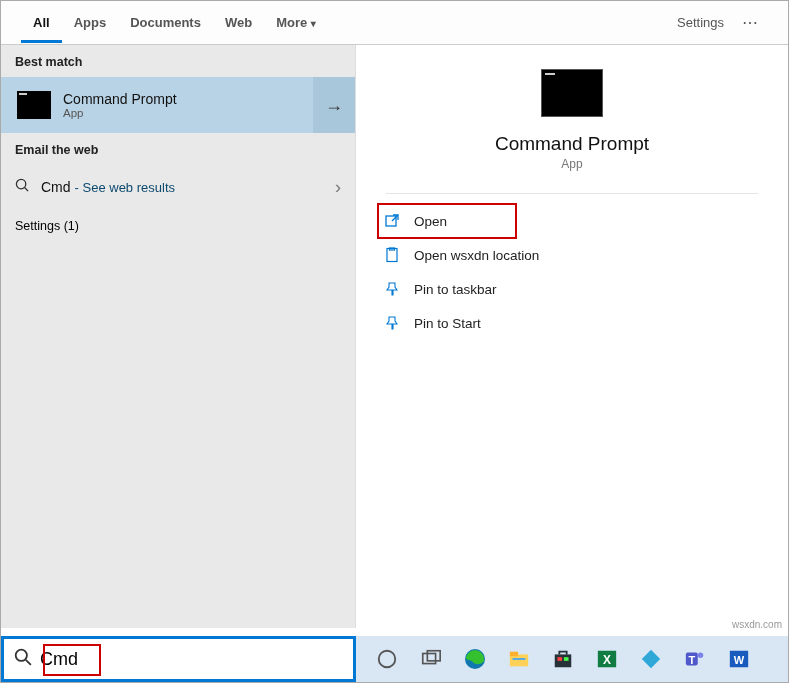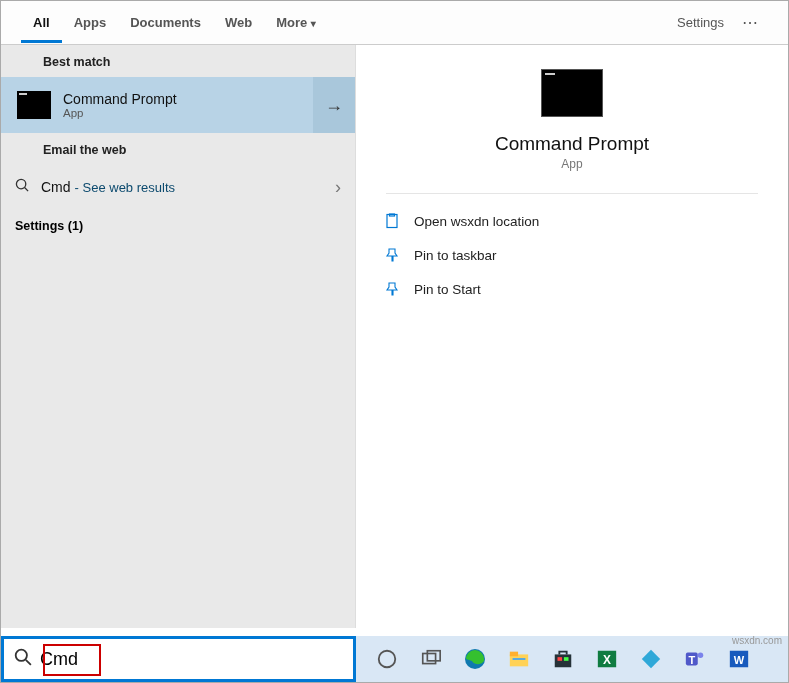--- a/index.html
+++ b/index.html
@@ -7,55 +7,55 @@
 
   .tabs { display:flex; align-items:center; height:44px; border-bottom:1px solid #ccc; padding:0 20px; background:#fdfdfd; }
   .tab { padding:12px 12px 10px; font-size:13px; color:#555; cursor:pointer; border-bottom:3px solid transparent;font-weight:bold;}
   .tab.active { color:#111; border-bottom:3px solid #0078d4; font-weight:600;}
   .spacer { flex:1; }
   .feedback { font-size:13px; color:#555; padding:0 10px; }
   .more-dots { font-size:16px; color:#555; padding:0 8px; letter-spacing:2px;}
 
   .main { display:flex; height:583px; }
   .left { width:355px; background:#e9e9e9; display:flex; flex-direction:column; border-right:1px solid #ddd;}
-  .section-label { font-size:12.5px; font-weight:600; padding:10px 14px 8px; color:#222;margin-left:28px;}
+  .section-label { font-size:12.5px; font-weight:600; padding:10px 14px 8px; color:#222;}
   .best-match { display:flex; align-items:center; background:#b8d3e6; height:56px; position:relative;}
   .bm-icon { width:34px; height:28px; background:#000; margin:0 12px 0 16px; position:relative;}
   .bm-icon::before { content:""; position:absolute; top:2px; left:2px; width:8px; height:2px; background:#ccc;}
   .bm-text .title { font-size:14px; color:#111;}
   .bm-text .sub { font-size:11.5px; color:#555;}
   .bm-arrow { position:absolute; right:0; top:0; width:42px; height:56px; background:#a9c7db; display:flex; align-items:center; justify-content:center; color:#333; font-size:18px;}
 
   .web-row { display:flex; align-items:center; height:44px; padding:0 14px; cursor:pointer;}
   .web-row .search-icon { width:16px; margin-right:10px; color:#333; }
   .web-row .q { font-size:14px; color:#111; }
   .web-row .hint { font-size:13px; color:#0c4a6e; margin-left:4px;text-align:center; }
   .web-row .chev { margin-left:auto; color:#777; font-size:18px;}
 
-  .settings-label { font-size:12.5px; font-weight:700; padding:10px 14px; }
+  .settings-label { font-size:12.5px; font-weight:400; padding:10px 14px; }
 
   .right { flex:1; background:#fff; padding:24px 0 0 0; display:flex; flex-direction:column; align-items:center;}
   .app-icon-big { width:62px; height:48px; background:#000; border:1px solid #555; position:relative;}
   .app-icon-big::before { content:""; position:absolute; top:3px; left:3px; width:10px; height:2px; background:#ccc;}
   .app-title { font-size:19px; color:#111; margin-top:16px; font-weight:400;}
   .app-sub { font-size:12px; color:#777; margin-top:2px;}
   .divider { width:86%; height:1px; background:#e5e5e5; margin-top:22px;}
   .actions { align-self:stretch; padding:10px 28px 0 28px; }
   .action { display:flex; align-items:center; height:34px; font-size:13.5px; color:#222; cursor:pointer;}
   .action svg { width:16px; height:16px; margin-right:14px; }
   .action.boxed { outline:2.5px solid #c00; outline-offset:-1px; width:138px; padding-left:6px; margin-left:-6px;}
 
   .bottom { position:absolute; bottom:0; left:0; right:0; height:46px; display:flex; }
   .searchbox { width:355px; height:46px; border:3px solid #0078d4; background:#fff; display:flex; align-items:center;}
   .searchbox .mag { margin:0 8px 0 10px; }
   .searchbox input { border:none; outline:none; font-size:18px; flex:1; height:30px;}
   .search-outline { outline:2.5px solid #c00; outline-offset:-2px; position:absolute; left:42px; bottom:6px; width:58px; height:32px; pointer-events:none;}
   .taskbar { flex:1; background:#d9e7f5; display:flex; align-items:center; padding-left:18px; gap:18px;}
   .tb-item { width:26px; height:26px; display:flex; align-items:center; justify-content:center;}
-  .watermark { position:absolute; right:6px; bottom:36px; font-size:10px; color:#999;}
+  .watermark { position:absolute; right:6px; bottom:52px; font-size:10px; color:#999;}
 </style>
 </head>
 <body>
 
 <div class="tabs">
   <div class="tab active">All</div>
   <div class="tab">Apps</div>
   <div class="tab">Documents</div>
   <div class="tab">Web</div>
   <div class="tab"><span>More</span> <span style="font-size:10px">▾</span></div>
@@ -93,20 +93,28 @@
     <div class="settings-label">Settings (1)</div>
   </div>
 
   <div class="right">
     <div class="app-icon-big"></div>
     <div class="app-title">Command Prompt</div>
     <div class="app-sub">App</div>
     <div class="divider"></div>
 
     <div class="actions">
+      <div class="action boxed">
+        <svg viewBox="0 0 16 16">
+            <rect x="2" y="3" width="10" height="10" fill="none" stroke="#0078d4" stroke-width="1.3"></rect>
+            <path d="M9 2 h5 v5" fill="none" stroke="#0078d4" stroke-width="1.3"></path>
+            <line x1="14" y1="2" x2="8" y2="8" stroke="#0078d4" stroke-width="1.3"></line>
+          </svg>
+        <span>Open</span>
+      </div>
       <div class="action">
         <svg viewBox="0 0 16 16">
             <rect x="3" y="1.5" width="10" height="13" fill="none" stroke="#0078d4" stroke-width="1.2"></rect>
             <rect x="5.5" y="1" width="5" height="2" fill="none" stroke="#0078d4" stroke-width="1.2"></rect>
           </svg>
         <span>Open wsxdn location</span>
       </div>
       <div class="action">
         <svg viewBox="0 0 16 16">
             <path d="M5 2 h6 v4 l2 3 h-4 v5 l-1 0 v-5 h-5 l2-3 z" fill="none" stroke="#0078d4" stroke-width="1.1"></path>

